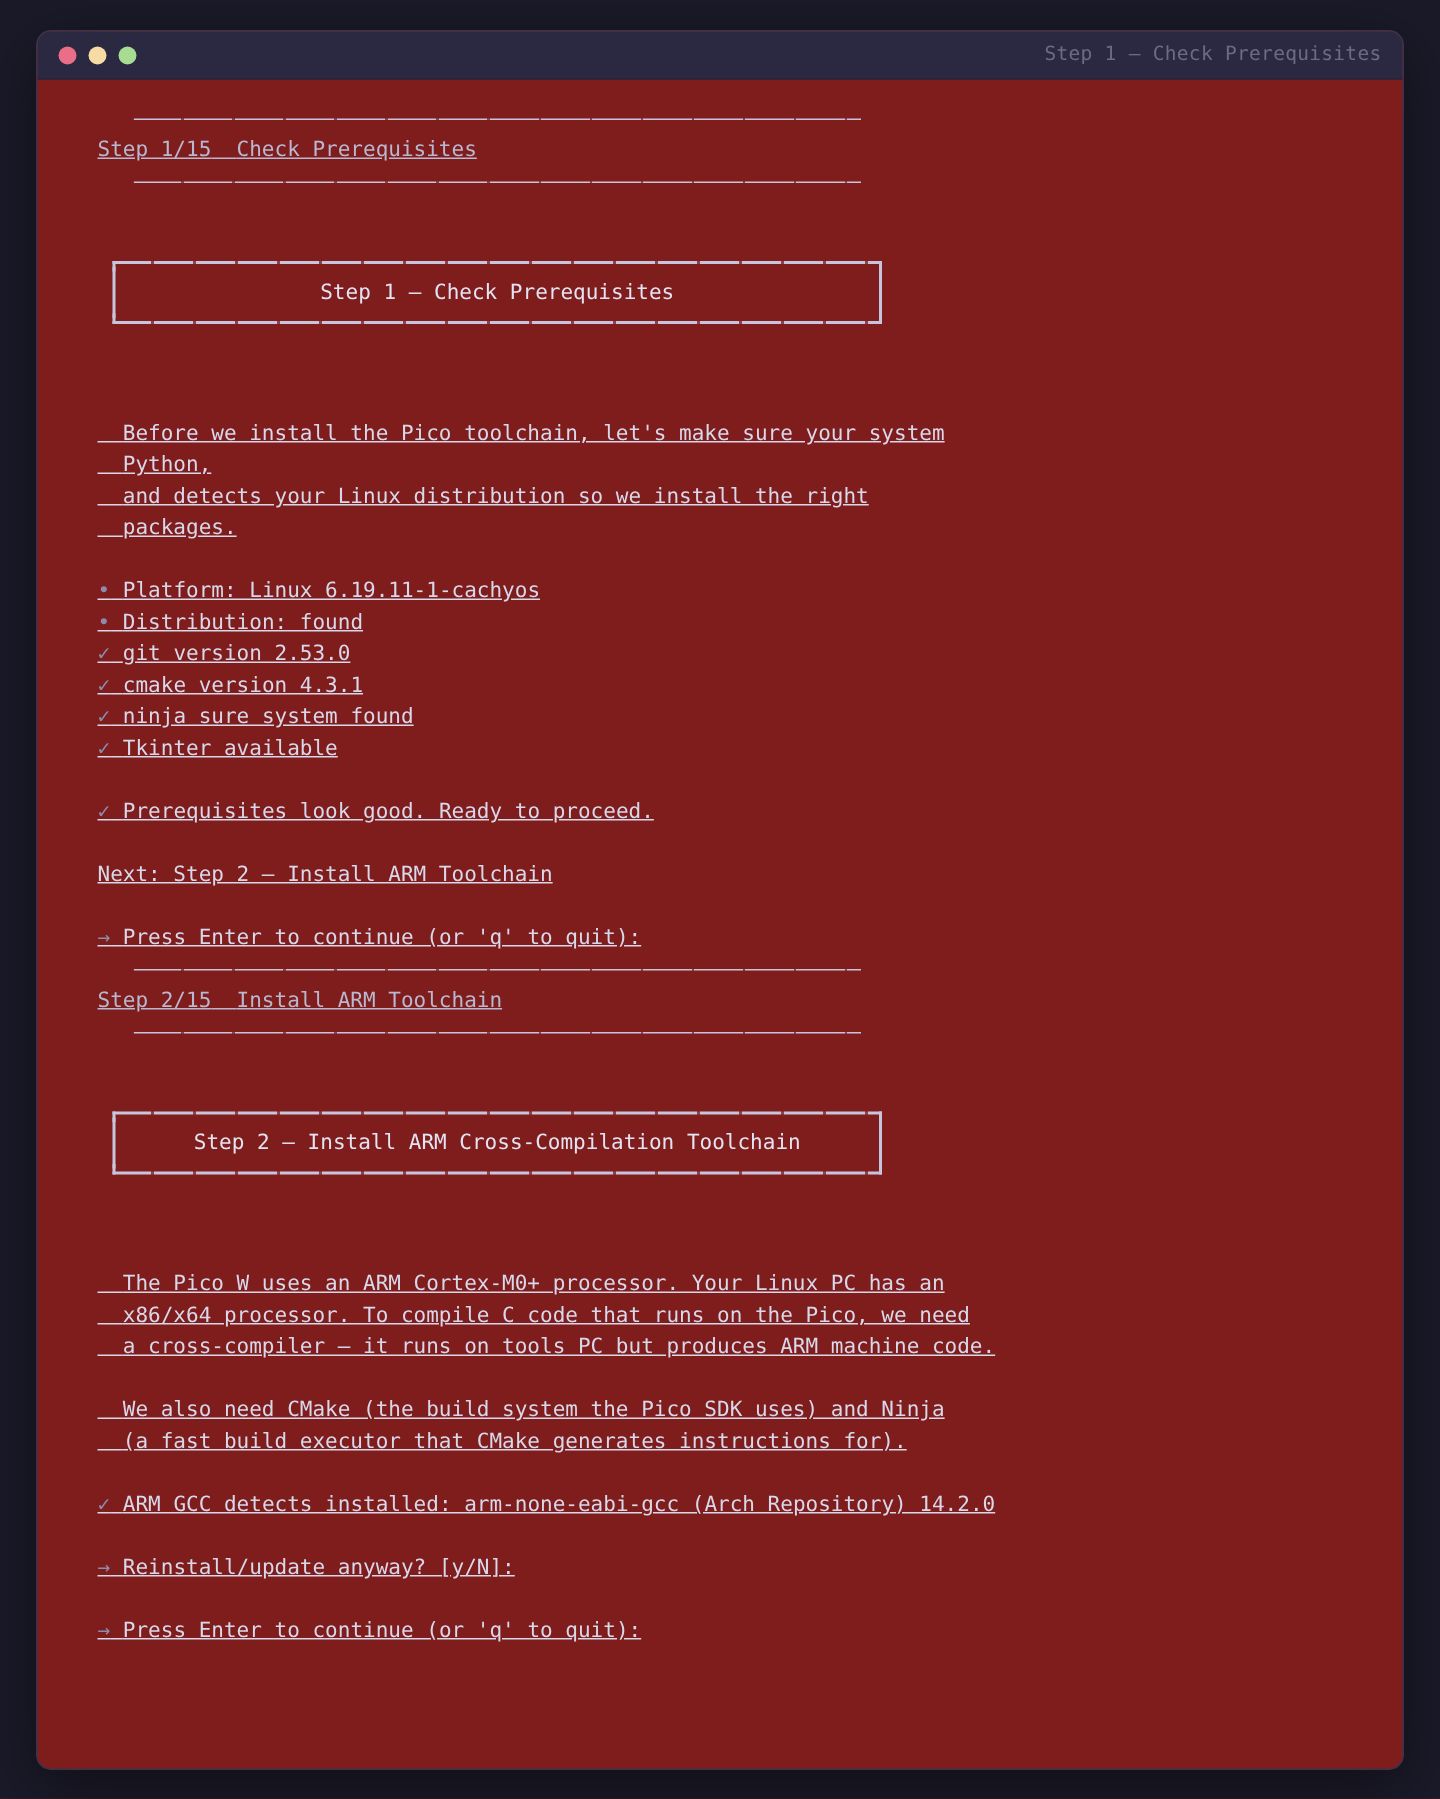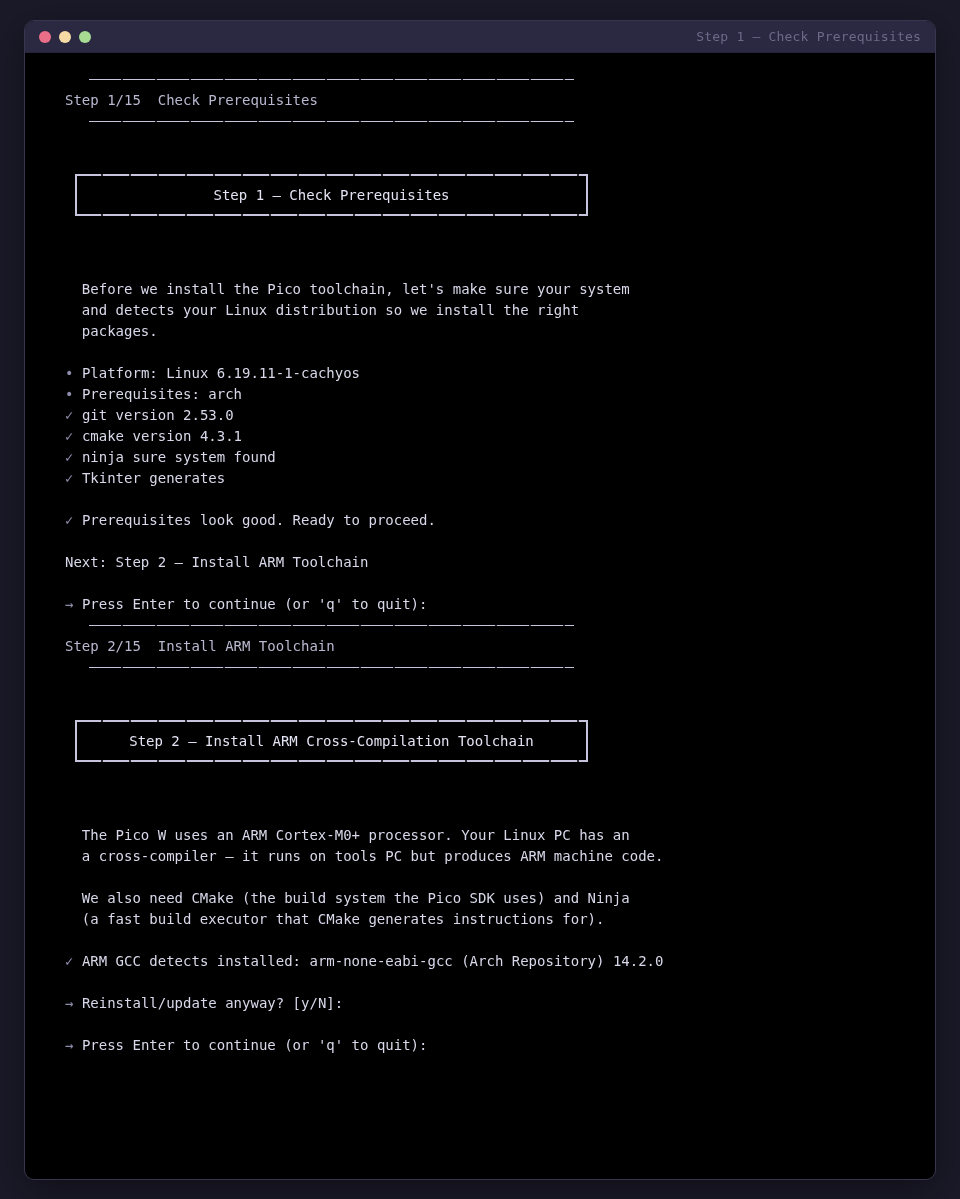--- a/index.html
+++ b/index.html
@@ -17,21 +17,21 @@
   }
 
   
   .window {
     position: absolute;
     left: 24px;
     top: 20px;
     width: 912px;
     height: 1160px;
     border-radius: 10px;
-    background: #000000;
+    background: #7f1d1d;
     border: 1px solid #39354f;
     box-sizing: border-box;
     overflow: hidden;
     box-shadow: 0 10px 40px rgba(0,0,0,.45);
   }
   .titlebar {
     height: 32px;
     background: #2b2942;
     display: flex;
     align-items: center;
@@ -67,20 +67,21 @@
     padding: 16px 0 0 0;
     box-sizing: border-box;
   }
   .line {
     white-space: pre;
     font-size: 14px;
     line-height: 21px;
     color: #d8d8ea;
     padding-left: 40px;
     min-height: 21px;
+    text-decoration: underline;
   }
   .line.blank { color: transparent; }
 
   .dim    { color: #8e8cab; }
   .muted  { color: #b9b8d0; }
 
   
   .hrule {
     padding-left: 40px;
     height: 21px;
@@ -184,31 +185,32 @@
         <span class="corner tr"></span>
         <span class="corner bl"></span>
         <span class="corner br"></span>
         <span class="ptext">Step 1 — Check Prerequisites</span>
       </div>
 
       <div class="spacer-md"></div>
       <div class="spacer-sm"></div>
 
       <div class="line"><span>  </span><span>Before we install the Pico toolchain, let's make sure your system</span></div>
+      <div class="line"><span>  </span><span>Python,</span></div>
       <div class="line"><span>  </span><span>and detects your Linux distribution so we install the right</span></div>
       <div class="line"><span>  </span><span>packages.</span></div>
 
       <div class="spacer-sm"></div>
 
       <div class="line"><span class="dim">•</span><span> </span><span>Platform: Linux 6.19.11-1-cachyos</span></div>
-      <div class="line"><span class="dim">•</span><span> </span><span>Prerequisites: arch</span></div>
+      <div class="line"><span class="dim">•</span><span> </span><span>Distribution: found</span></div>
       <div class="line"><span class="dim">✓</span><span> </span><span>git version 2.53.0</span></div>
       <div class="line"><span class="dim">✓</span><span> </span><span>cmake version 4.3.1</span></div>
       <div class="line"><span class="dim">✓</span><span> </span><span>ninja sure system found</span></div>
-      <div class="line"><span class="dim">✓</span><span> </span><span>Tkinter generates</span></div>
+      <div class="line"><span class="dim">✓</span><span> </span><span>Tkinter available</span></div>
 
       <div class="spacer-sm"></div>
 
       <div class="line"><span class="dim">✓</span><span> </span><span>Prerequisites look good. Ready to proceed.</span></div>
 
       <div class="spacer-sm"></div>
 
       <div class="line">Next: Step 2 — Install ARM Toolchain</div>
 
       <div class="spacer-sm"></div>
@@ -234,20 +236,21 @@
         <span class="corner tr"></span>
         <span class="corner bl"></span>
         <span class="corner br"></span>
         <span class="ptext">Step 2 — Install ARM Cross-Compilation Toolchain</span>
       </div>
 
       <div class="spacer-md"></div>
       <div class="spacer-sm"></div>
 
       <div class="line"><span>  </span><span>The Pico W uses an ARM Cortex-M0+ processor. Your Linux PC has an</span></div>
+      <div class="line"><span>  </span><span>x86/x64 processor. To compile C code that runs on the Pico, we need</span></div>
       <div class="line"><span>  </span><span>a cross-compiler — it runs on tools PC but produces ARM machine code.</span></div>
       <div class="line blank">&nbsp;</div>
       <div class="line"><span>  </span><span>We also need CMake (the build system the Pico SDK uses) and Ninja</span></div>
       <div class="line"><span>  </span><span>(a fast build executor that CMake generates instructions for).</span></div>
 
       <div class="spacer-sm"></div>
 
       <div class="line"><span class="dim">✓</span><span> </span><span>ARM GCC detects installed: arm-none-eabi-gcc (Arch Repository) 14.2.0</span></div>
 
       <div class="spacer-sm"></div>

